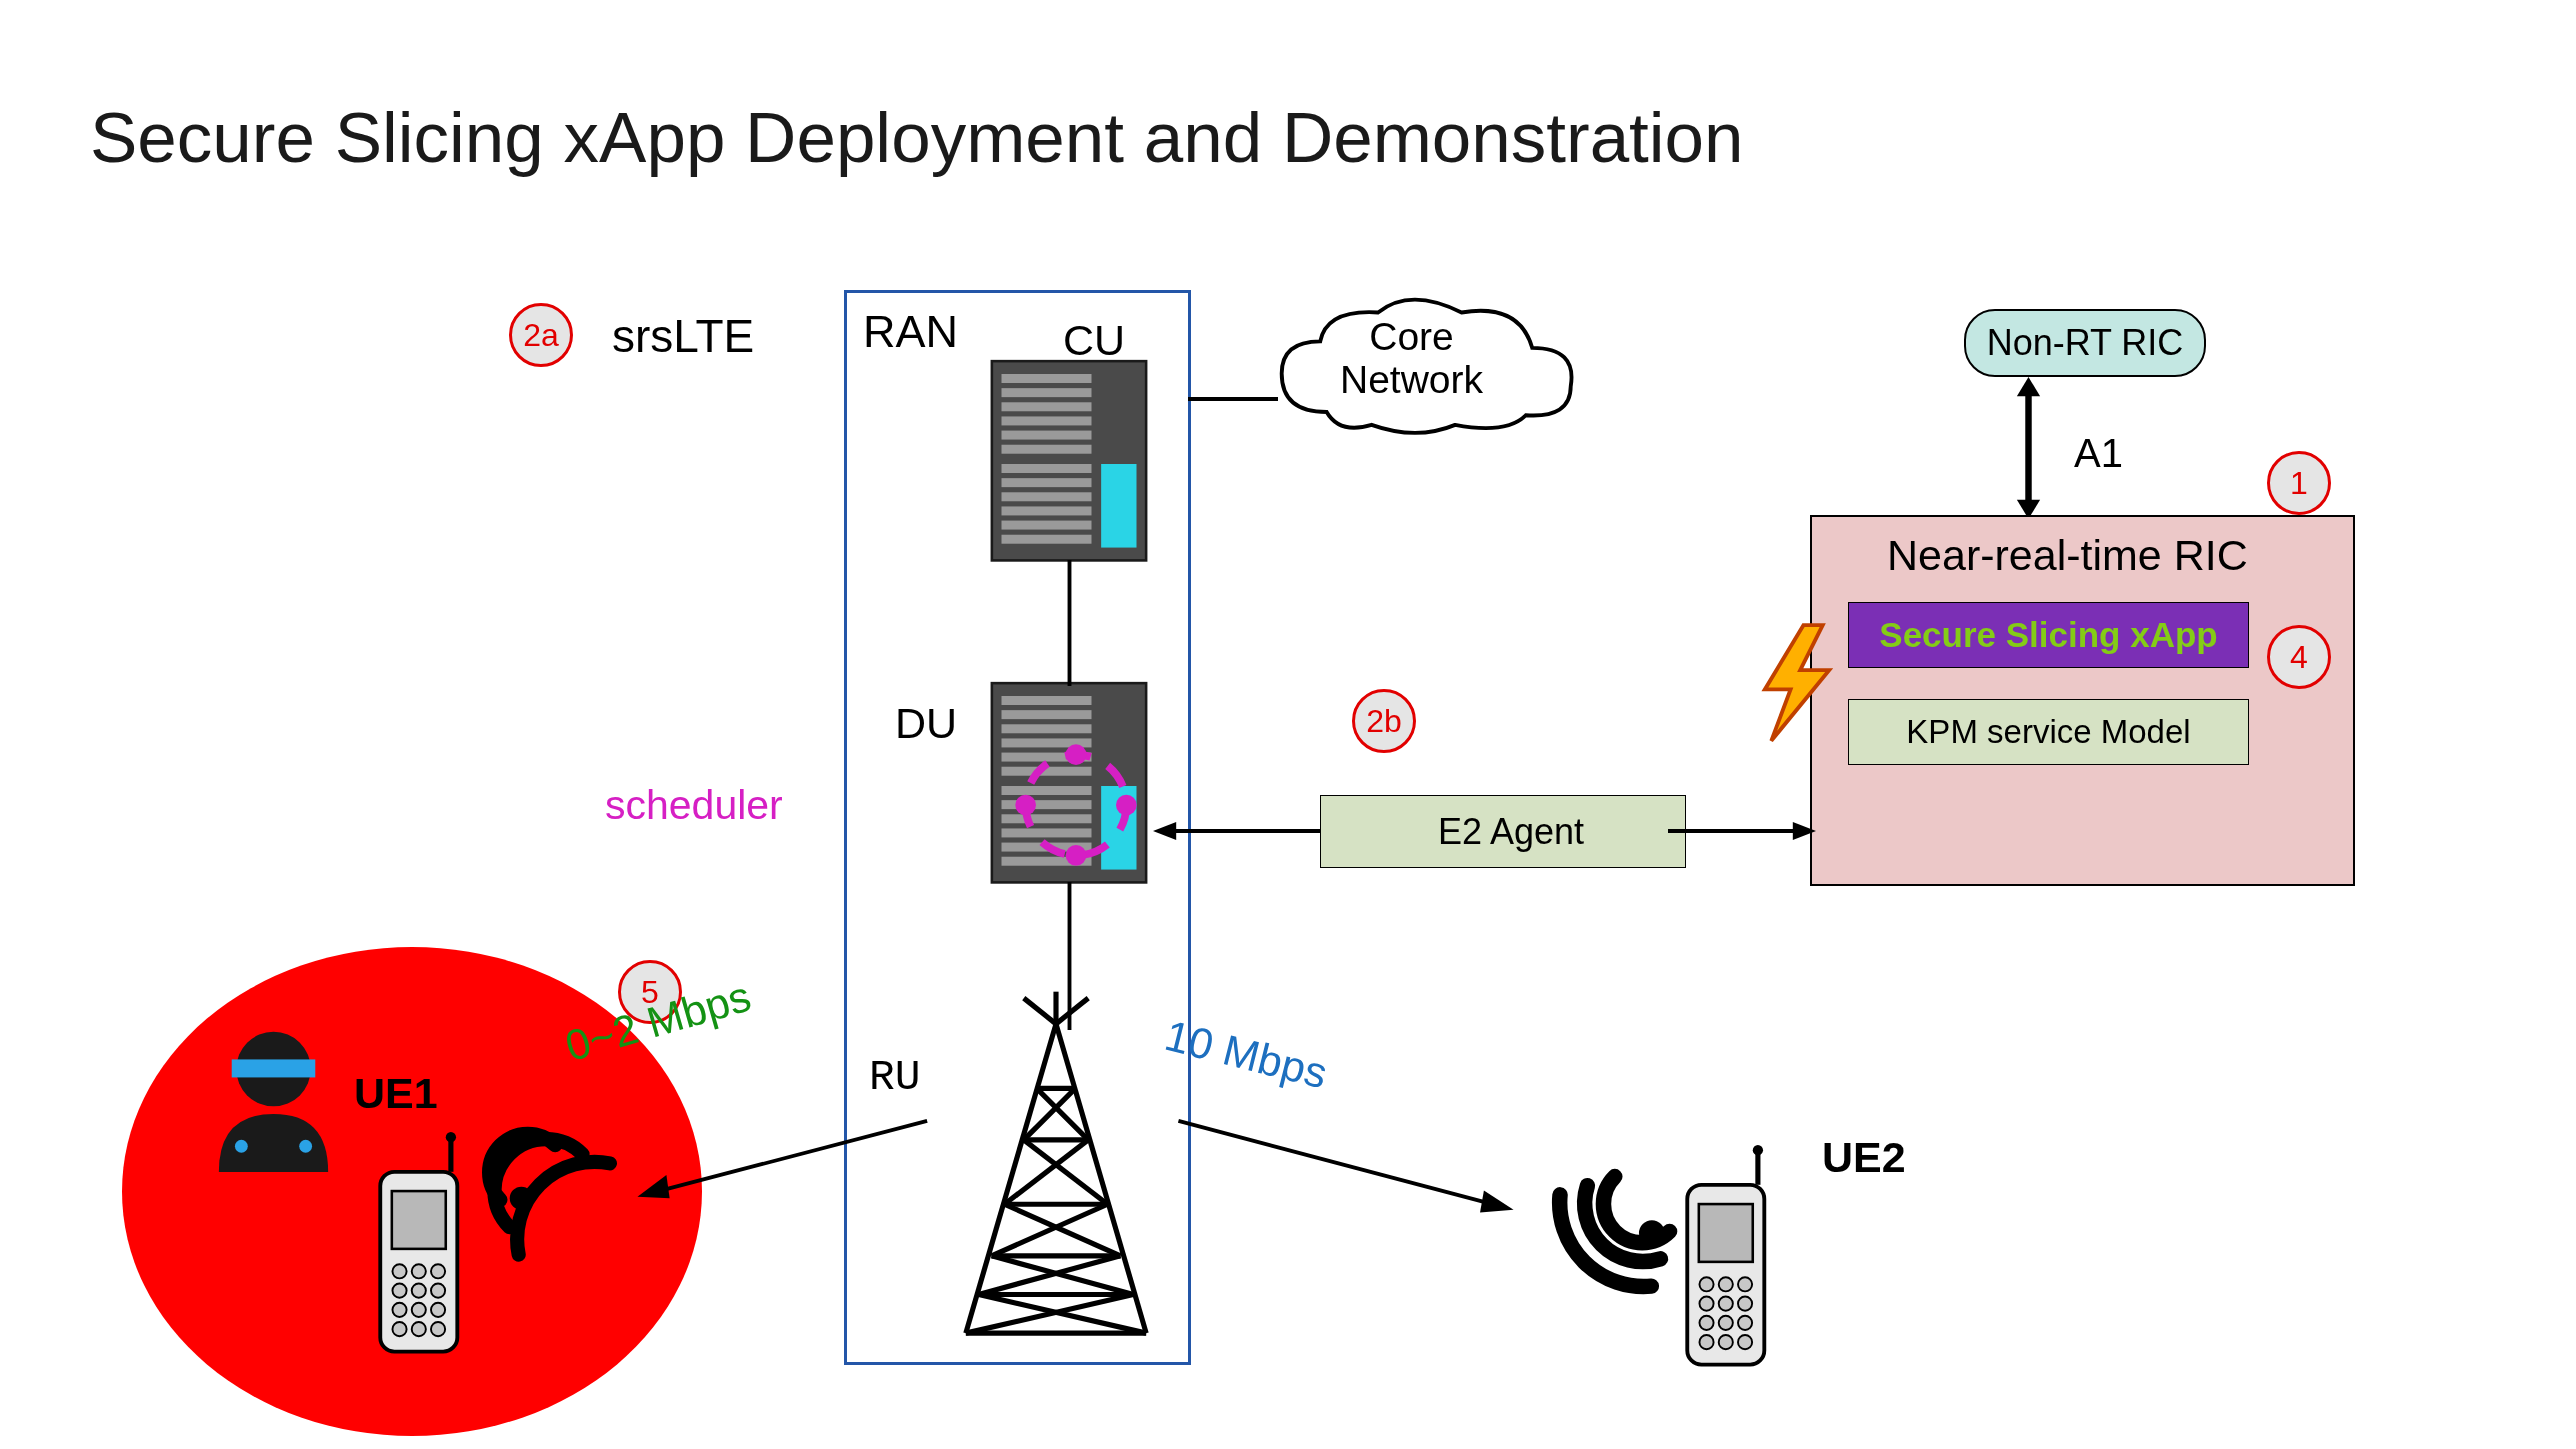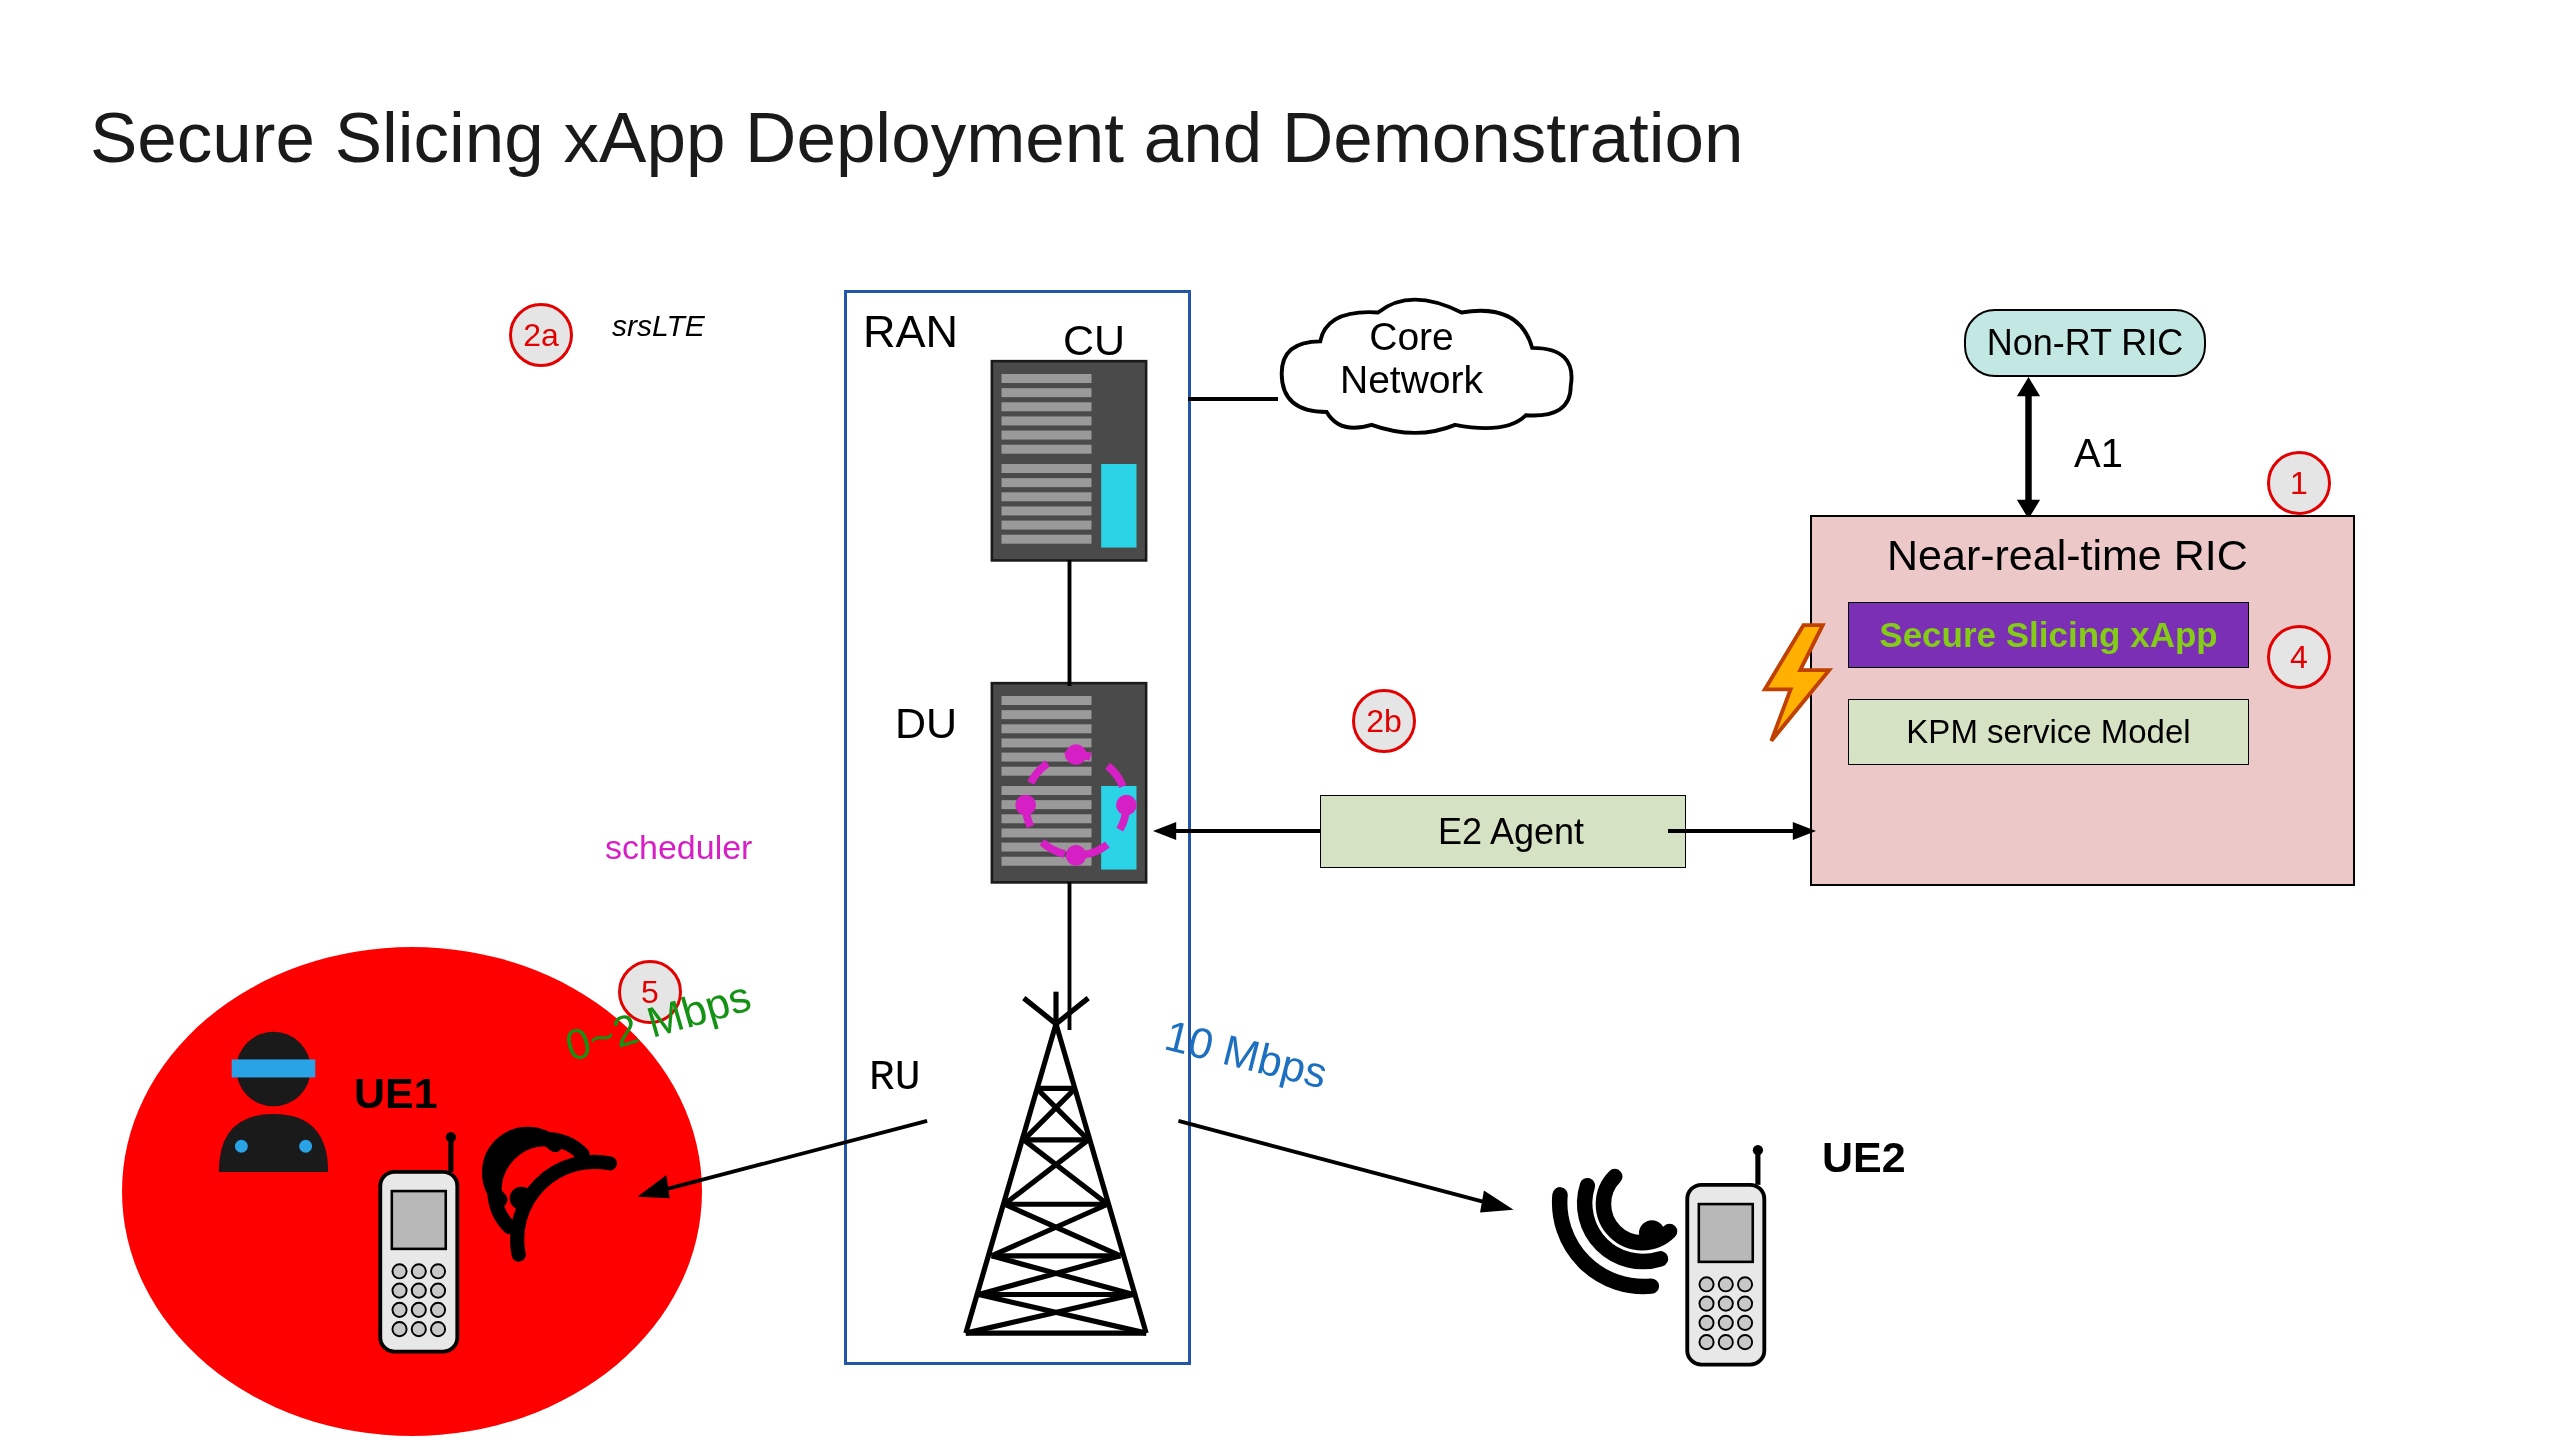--- a/index.html
+++ b/index.html
@@ -34,25 +34,25 @@
   }
   .label {
     color: #000;
     font-size: 41px;
   }
   .label-ran { left: 863px; top: 306px; font-size:45px;}
   .label-cu  { left: 1063px; top: 316px; font-size:43px;}
   .label-du  { left: 895px; top: 699px; font-size:43px;}
   .label-ru  { left: 869px; top: 1053px; font-size:43px;font-family:Liberation Mono, monospace;}
   .label-scheduler {
-    left: 605px; top: 828px;
+    left: 605px; top: 782px;
     color: #d61fc4;
-    font-size: 34px;
-  }
-  .label-srslte { left: 612px; top: 309px; font-size:30px;font-style:italic;}
+    font-size: 41px;
+  }
+  .label-srslte { left: 612px; top: 309px; font-size:46px;}
   .label-core  { left: 1340px; top: 316px; font-size:39px; text-align:center; line-height:1.1;}
   .label-a1    { left: 2051px; top: 431px; font-size:40px;margin-left:23px;}
   .label-ue1   { left: 354px; top: 1069px; font-size:43px; font-weight:700;}
   .label-ue2   { left: 1822px; top: 1133px; font-size:43px; font-weight:700;}
   .label-rate-ue1 {
     left: 560px; top: 1024px;
     color: #149214;
     font-size: 43px;
     transform: rotate(-16deg);
     transform-origin: left top;

